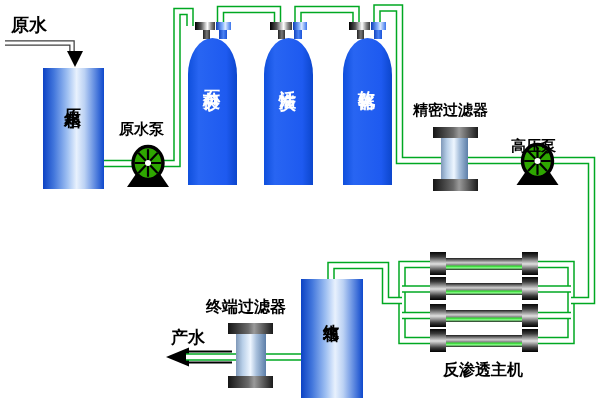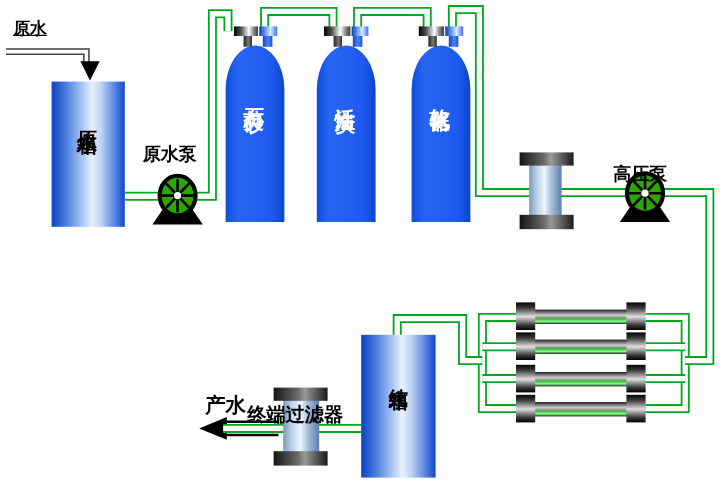--- a/index.html
+++ b/index.html
@@ -153,24 +153,26 @@
   <div class="eq rotube" style="left:444px;top:282.5px;width:80px;height:12px;"></div>
   <div class="eq rocap" style="left:430px;top:277px;width:16px;height:23px;"></div>
   <div class="eq rocap" style="left:522px;top:277px;width:16px;height:23px;"></div>
   <div class="eq rotube" style="left:444px;top:309.5px;width:80px;height:12px;"></div>
   <div class="eq rocap" style="left:430px;top:304px;width:16px;height:23px;"></div>
   <div class="eq rocap" style="left:522px;top:304px;width:16px;height:23px;"></div>
   <div class="eq rotube" style="left:444px;top:334.5px;width:80px;height:12px;"></div>
   <div class="eq rocap" style="left:430px;top:329px;width:16px;height:23px;"></div>
   <div class="eq rocap" style="left:522px;top:329px;width:16px;height:23px;"></div>
 
-  <div class="lbl" style="left:11px;top:16px;font-size:14px;text-decoration:underline;">原水</div>
+  <div class="lbl" style="left:11px;top:16px;font-size:18px;">原水</div>
   <div class="lbl" style="left:119px;top:121px;font-size:15px;">原水泵</div>
+  <div class="lbl" style="left:413px;top:102px;font-size:15px;">精密过滤器</div>
   <div class="lbl" style="left:511px;top:138px;font-size:15px;">高压泵</div>
-  <div class="lbl" style="left:206px;top:299px;font-size:16px;margin-top:40px;">终端过滤器</div>
+  <div class="lbl" style="left:443px;top:362px;font-size:16px;">反渗透主机</div>
+  <div class="lbl" style="left:206px;top:299px;font-size:16px;">终端过滤器</div>
   <div class="lbl" style="left:171px;top:329px;font-size:17px;">产水</div>
 
   <div class="vtext" style="left:64px;top:95px;font-size:17px;color:#000;">原水箱</div>
   <div class="vtext" style="left:203px;top:76px;font-size:17px;color:#fff;">石英砂</div>
   <div class="vtext" style="left:279px;top:76px;font-size:17px;color:#fff;">活性炭</div>
   <div class="vtext" style="left:358px;top:76px;font-size:17px;color:#fff;">软化器</div>
   <div class="vtext" style="left:323px;top:311px;font-size:16px;color:#000;letter-spacing:1px;">纯水箱</div>
 
 </div>
 

